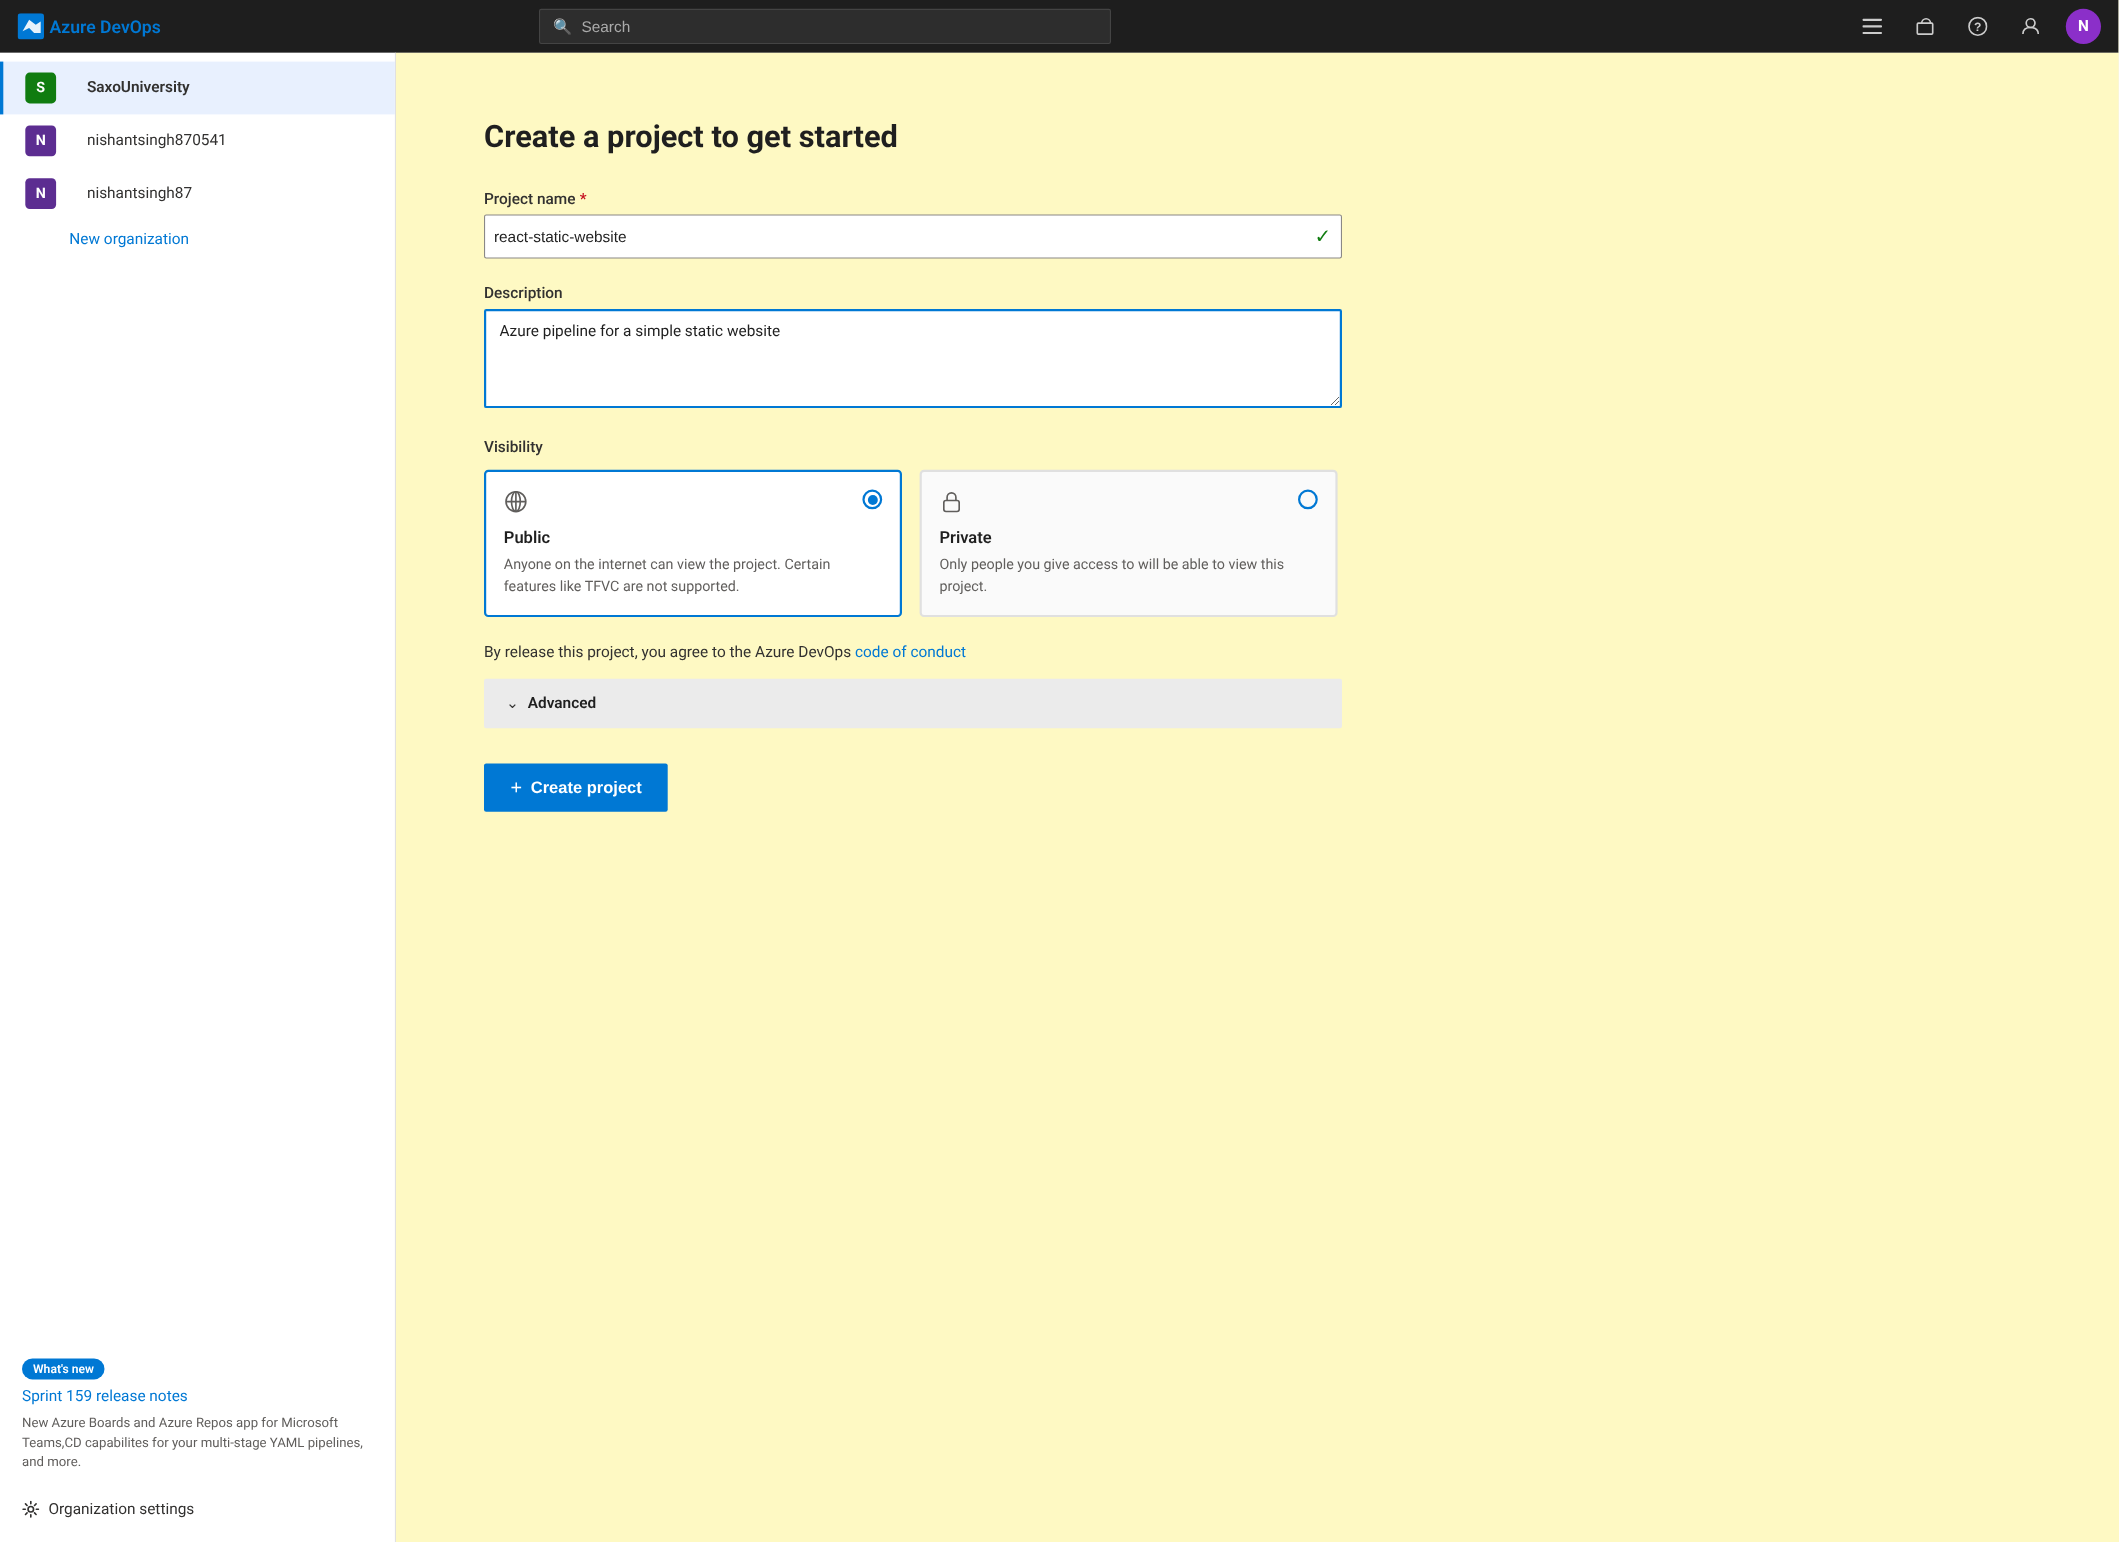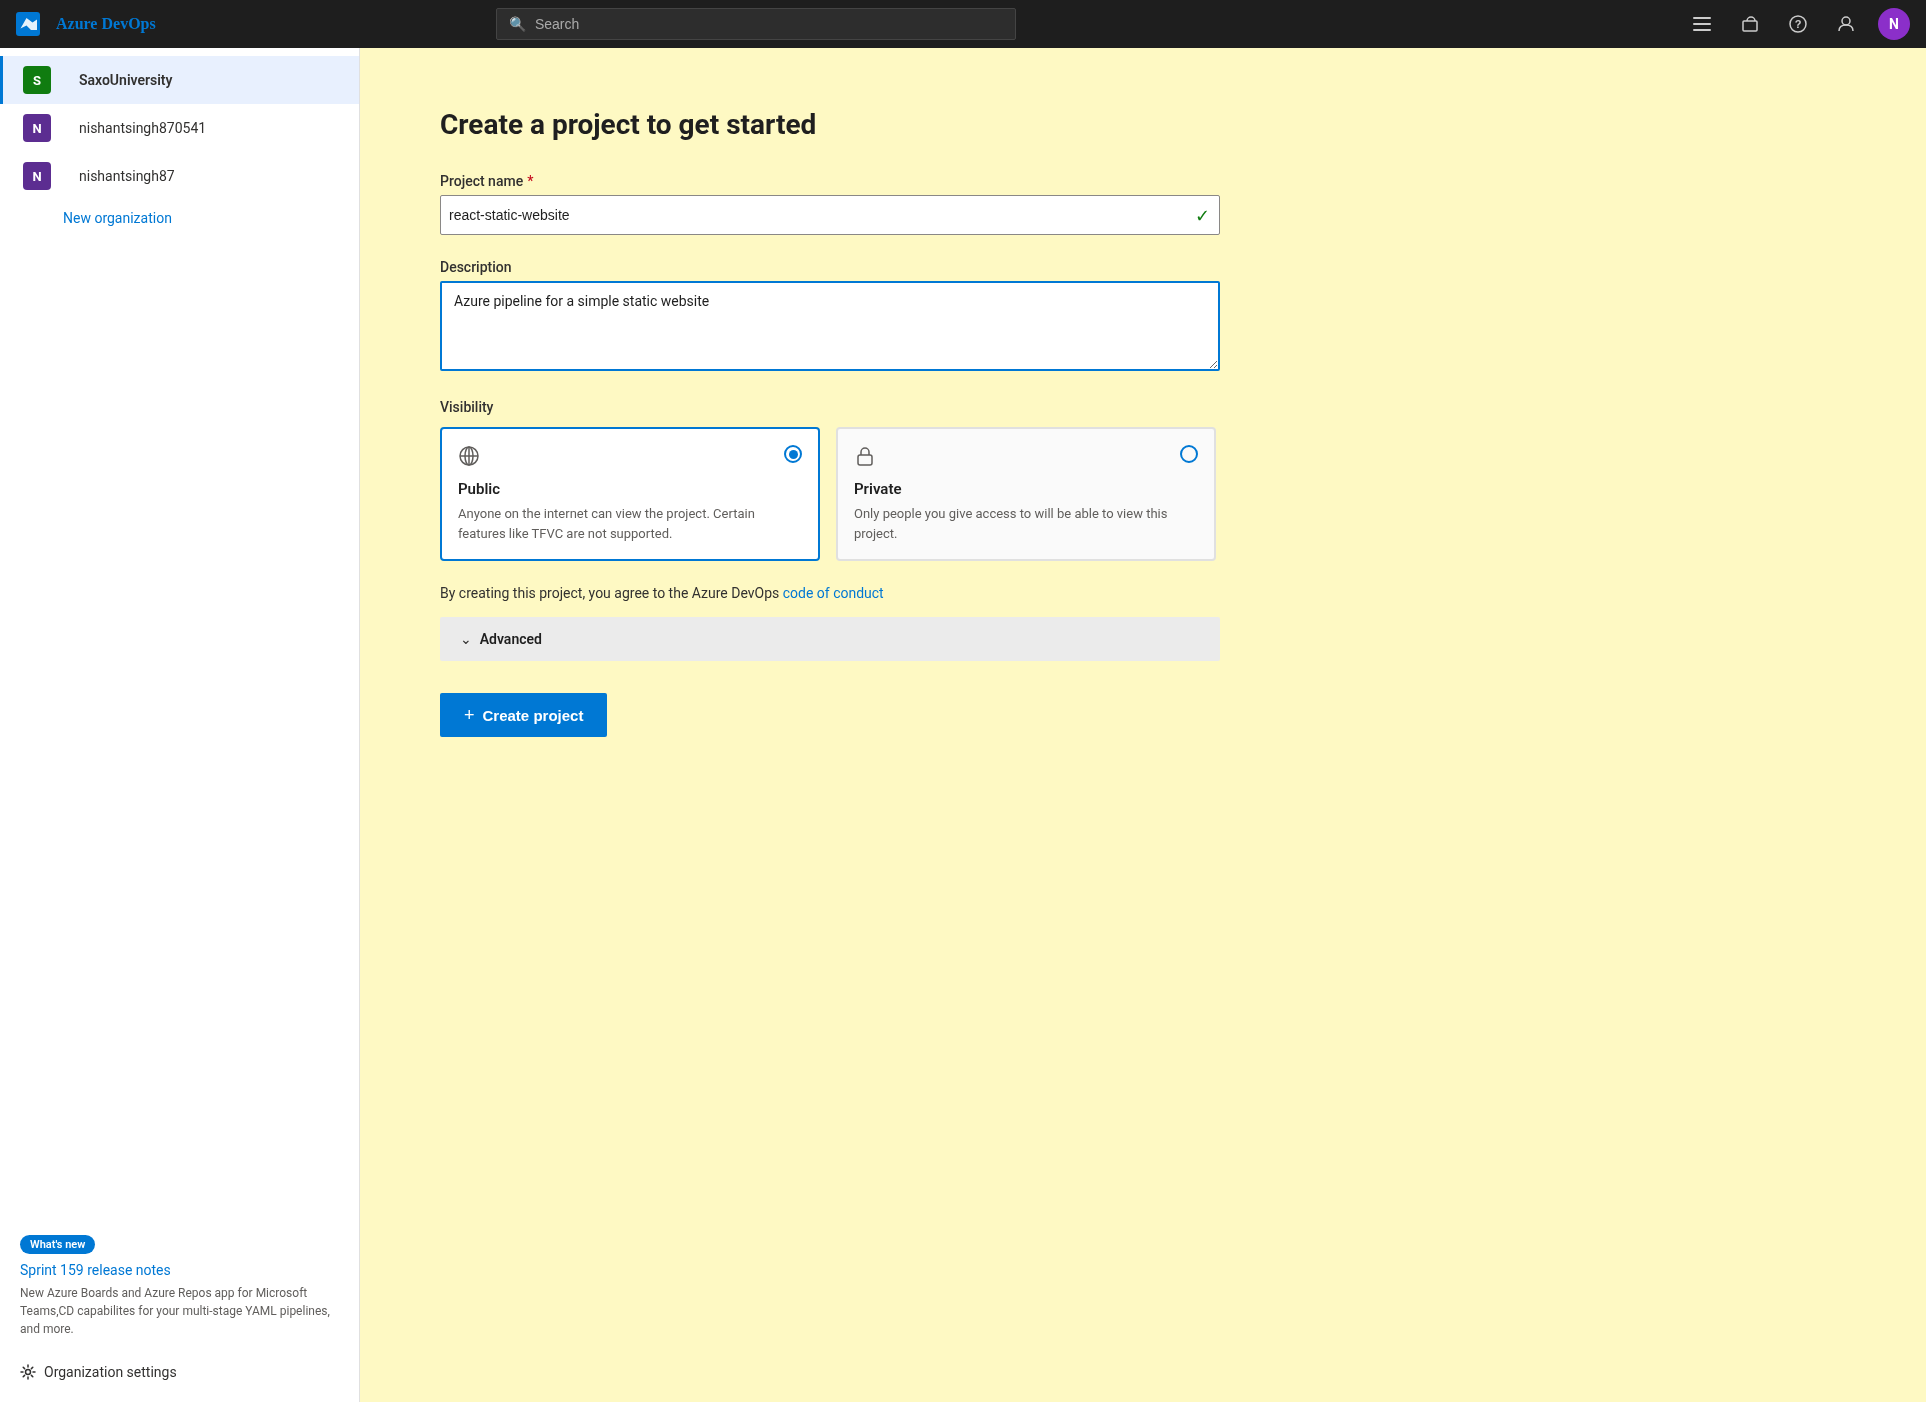--- a/index.html
+++ b/index.html
@@ -18,27 +18,26 @@
       height: 48px;
       display: flex;
       align-items: center;
       padding: 0 16px;
       gap: 12px;
       flex-shrink: 0;
     }
     .topnav-brand {
       display: flex;
       align-items: center;
-      gap: 16px;
+      gap: 5px;
       color: #0078d4;
       font-size: 16px;
       font-weight: 600;
       text-decoration: none;
       white-space: nowrap;
-      font-family: Liberation Serif, serif;
     }
     .topnav-logo {
       width: 24px;
       height: 24px;
     }
     .topnav-search {
       flex: 1;
       max-width: 520px;
       margin: 0 auto;
       display: flex;
@@ -505,21 +504,21 @@
               <div class="radio-circle"></div>
             </div>
             <div class="visibility-card-title">Private</div>
             <div class="visibility-card-desc">Only people you give access to will be able to view this project.</div>
           </div>
 
         </div>
       </div>
 
       <p class="consent-text">
-        <span>By creating this project, you agree to the Azure DevOps</span>
+        <span>By release this project, you agree to the Azure DevOps</span>
         <a>code of conduct</a>
       </p>
 
       <div class="advanced-section">
         <span class="chevron-icon">⌄</span>
         <span class="advanced-label">Advanced</span>
       </div>
 
       <button class="create-btn">
         <span class="plus-icon">+</span>

